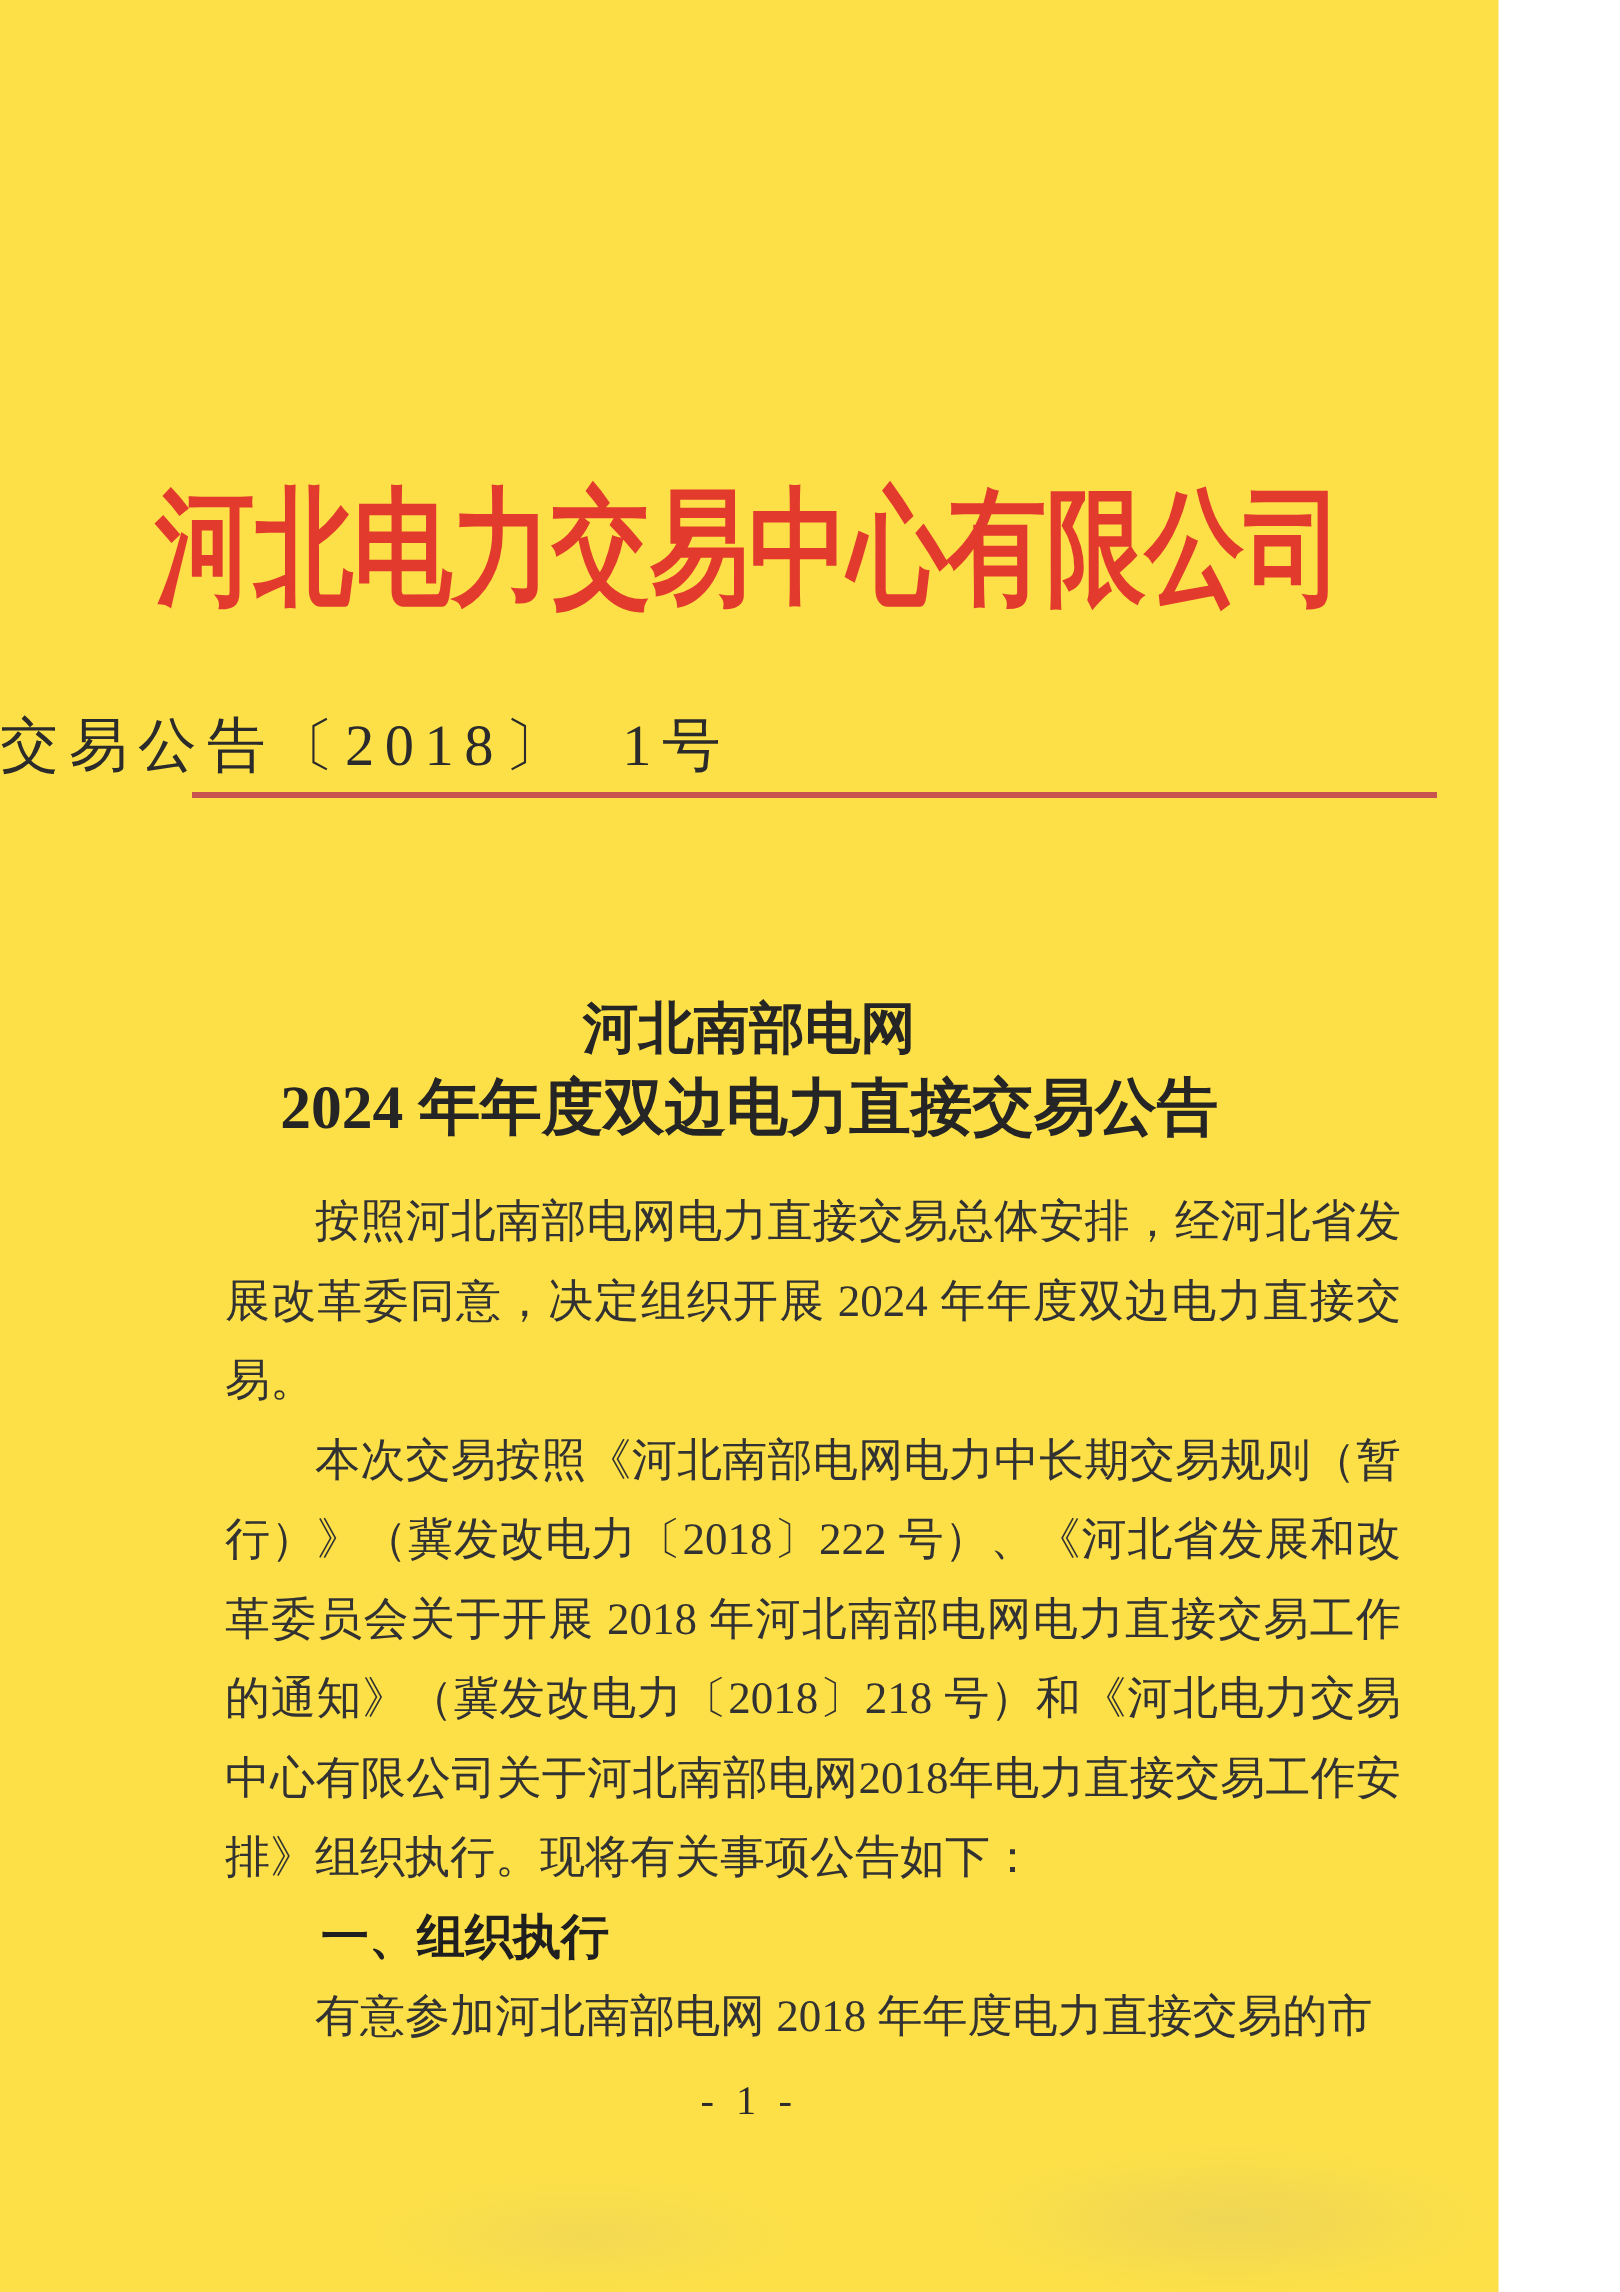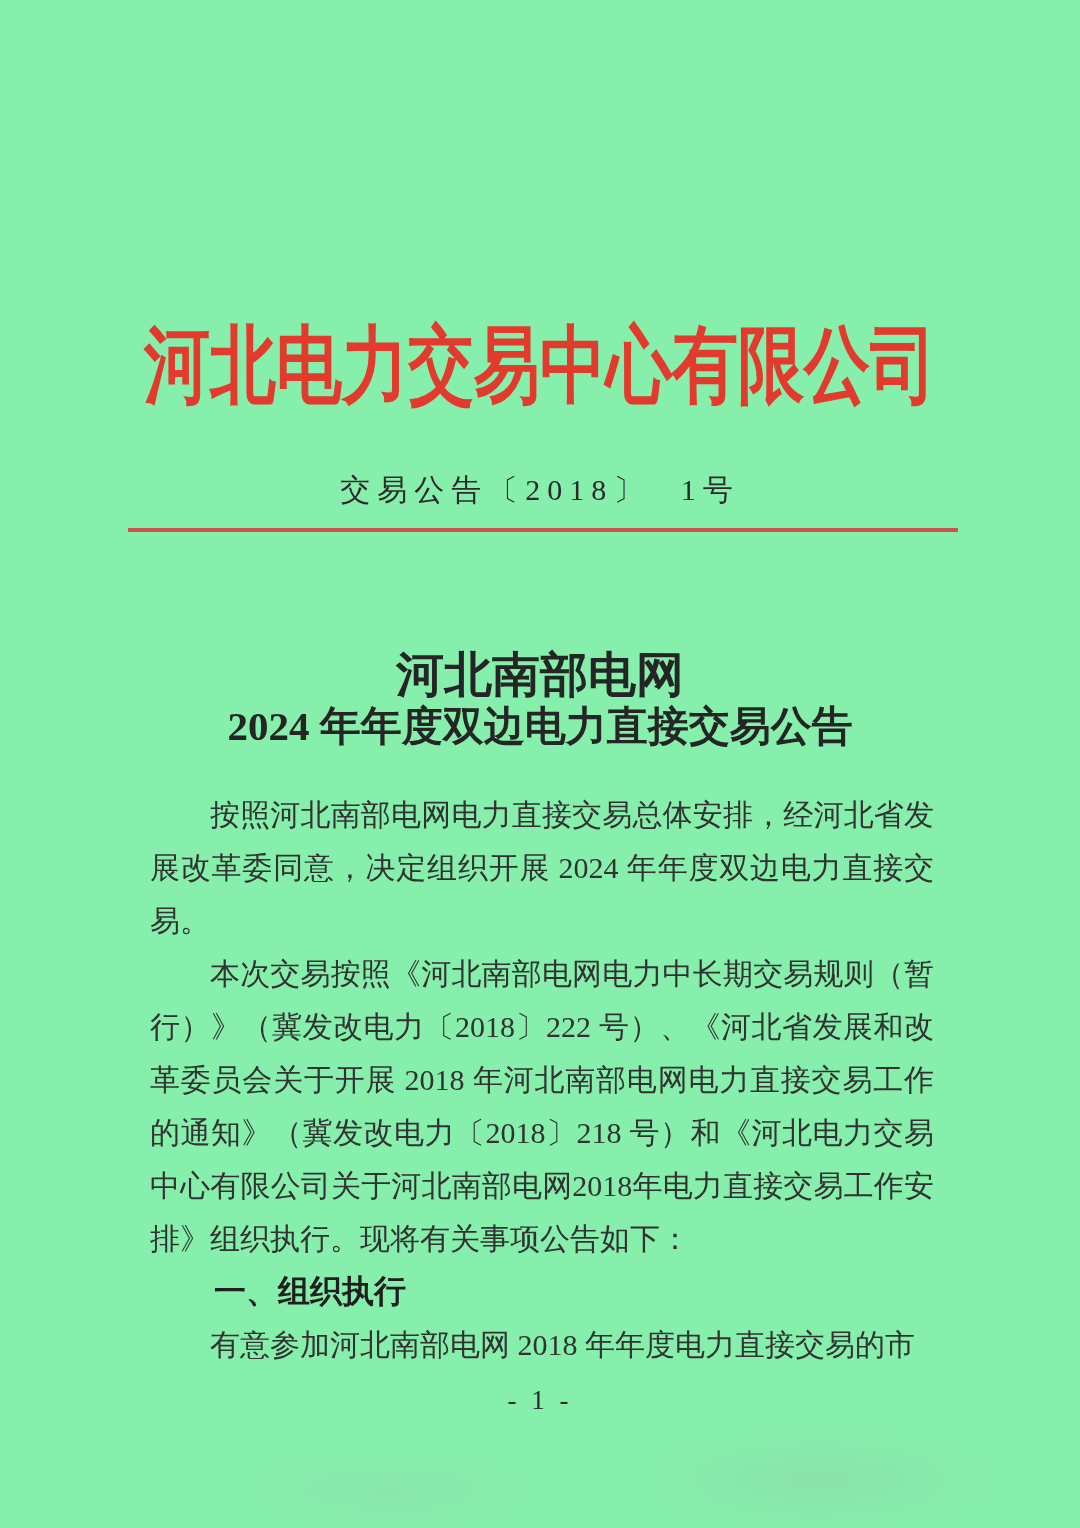--- a/index.html
+++ b/index.html
@@ -2,23 +2,23 @@
 <html style="--letterhead-red: #e23b2e; --divider-red: #c9534f; --body-text: #323232;"><head>
 <meta charset="utf-8">
 <style>
   html, body {
     margin: 0;
     padding: 0;
     background: #ffffff;
   }
   .page {
     position: relative;
-    width: 1080px;
+    width: 999px;
     height: 1528px;
-    background: #86efac;
+    background: #fde047;
     overflow: hidden;
     font-family: "Liberation Serif", "DejaVu Serif", serif;
     color: var(--body-text, #323232);
   }
   .letterhead-org {
     position: absolute;
     top: 308px;
     left: 0;
     width: 100%;
     text-align: center;
@@ -28,22 +28,21 @@
     letter-spacing: 0px;
     transform: scaleY(1.28);
     transform-origin: center top;
     white-space: nowrap;
   }
   .doc-number {
     position: absolute;
     top: 470px;
     left: 0;
     width: 100%;
-    text-align: center;
-    font-size: 30px;
+    font-size: 39px;
     letter-spacing: 7px;
     word-spacing: 16px;
     color: #2b2b2b;
     white-space: pre;
   }
   .red-divider {
     position: absolute;
     top: 528px;
     left: 128px;
     width: 830px;
@@ -53,22 +52,23 @@
   .doc-title {
     position: absolute;
     top: 650px;
     left: 0;
     width: 100%;
     text-align: center;
     font-weight: bold;
     color: #252525;
   }
   .doc-title .line1 {
-    font-size: 48px;
+    font-size: 37px;
     line-height: 50px;
+    margin-top: 12px;
   }
   .doc-title .line2 {
     font-size: 41px;
     line-height: 52px;
   }
   .body-text {
     position: absolute;
     top: 788px;
     left: 150px;
     width: 784px;

